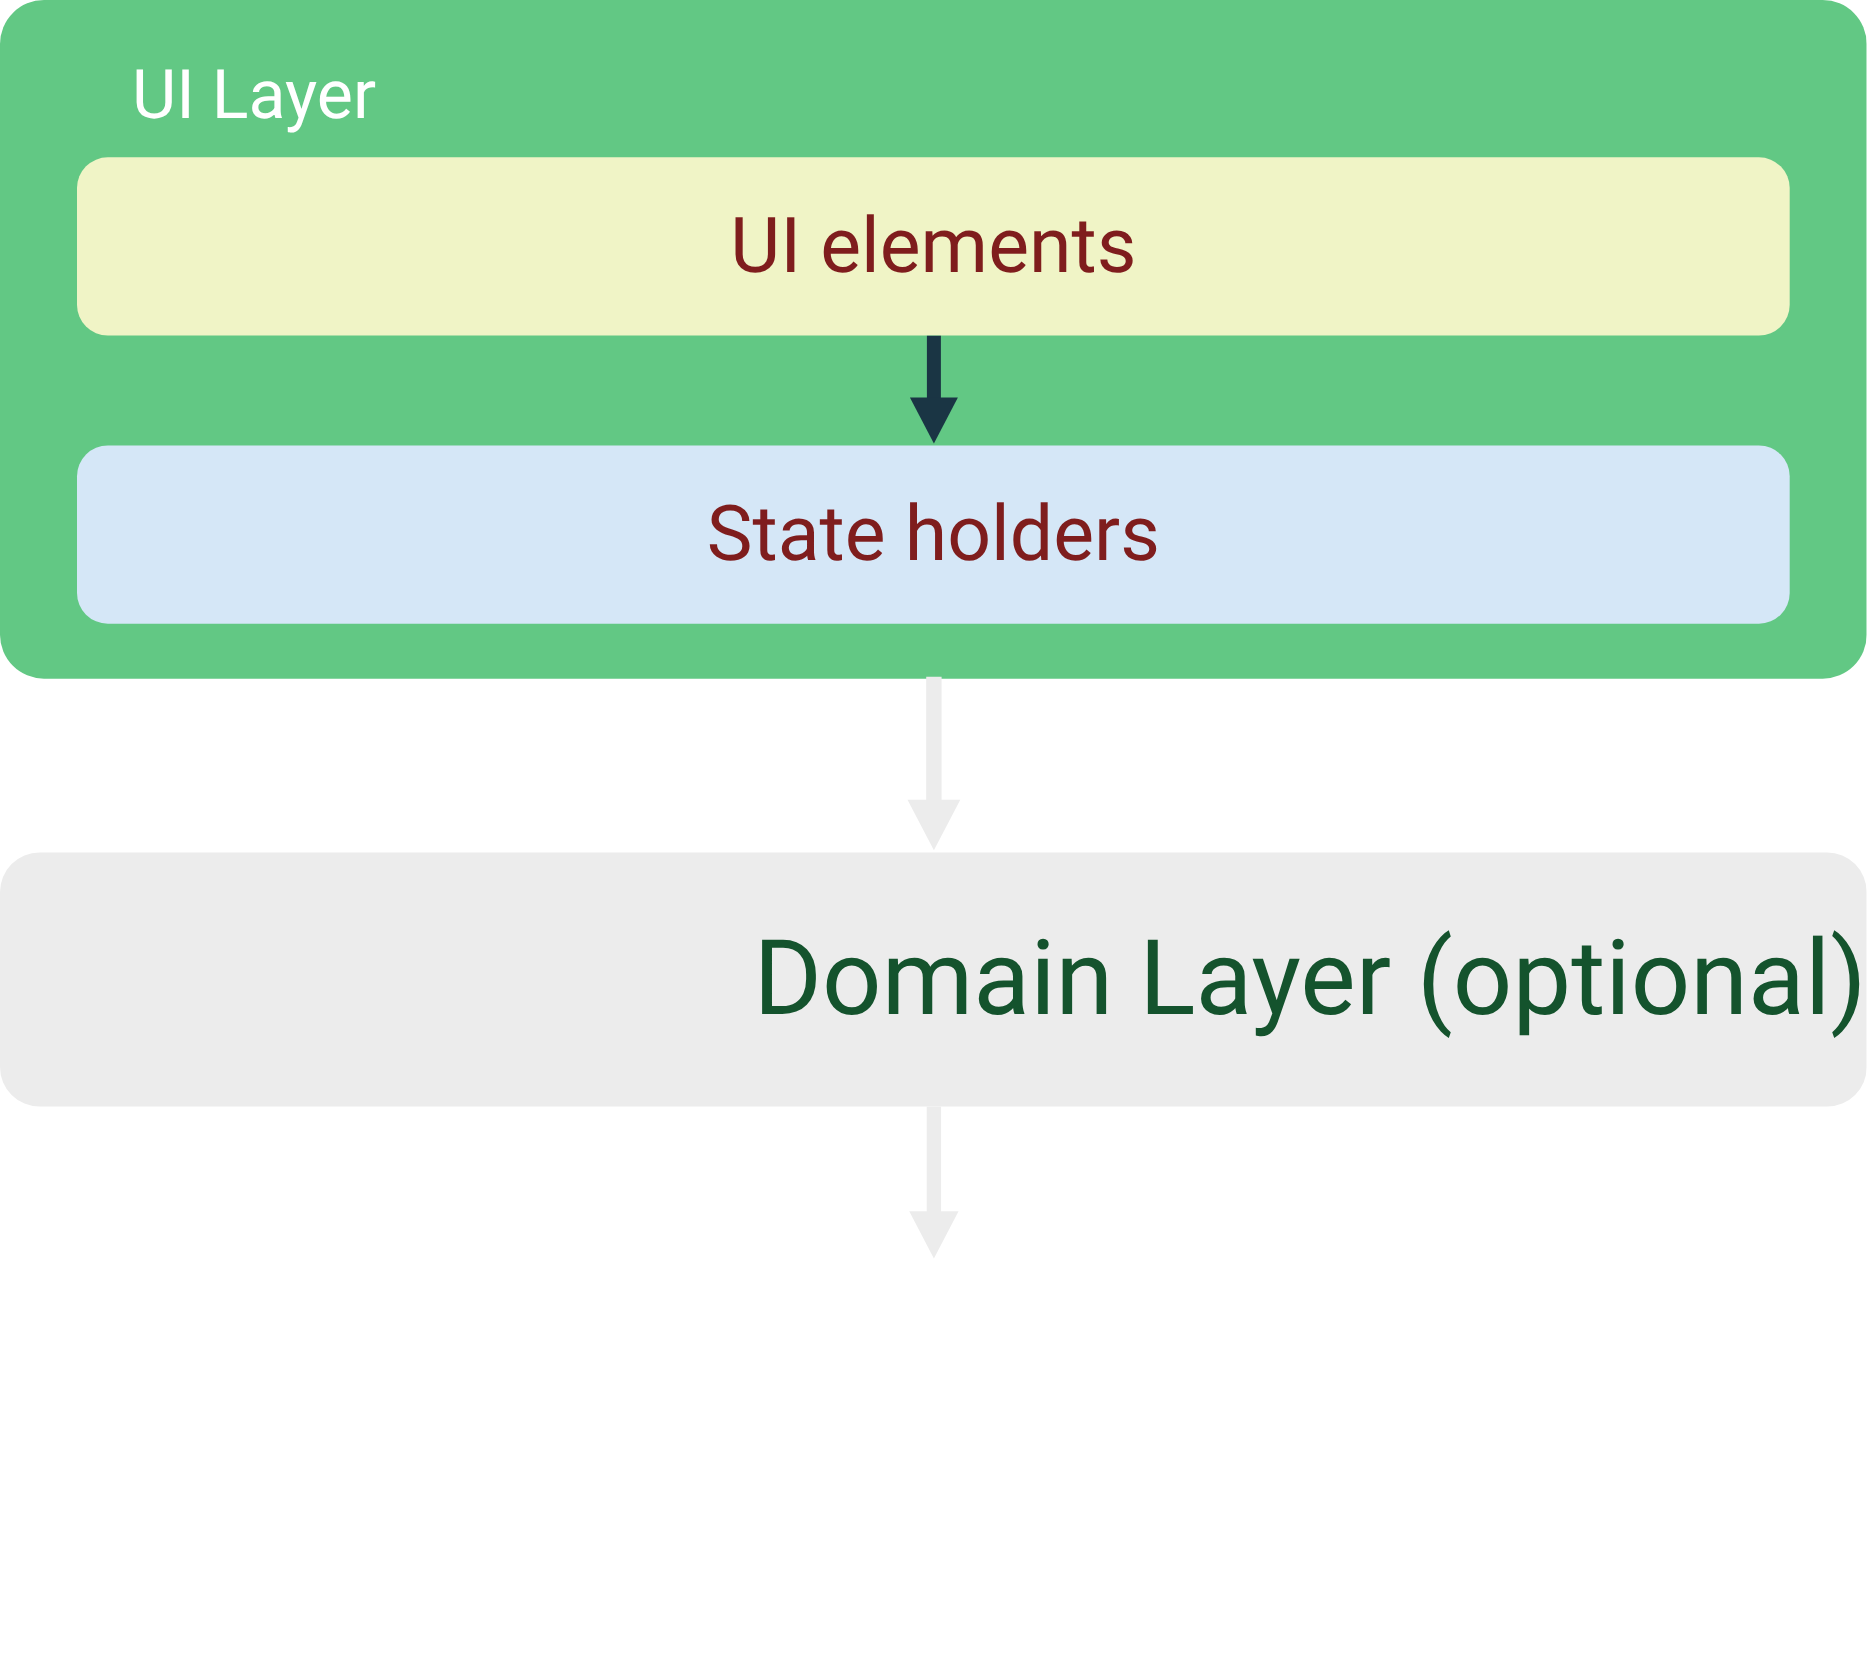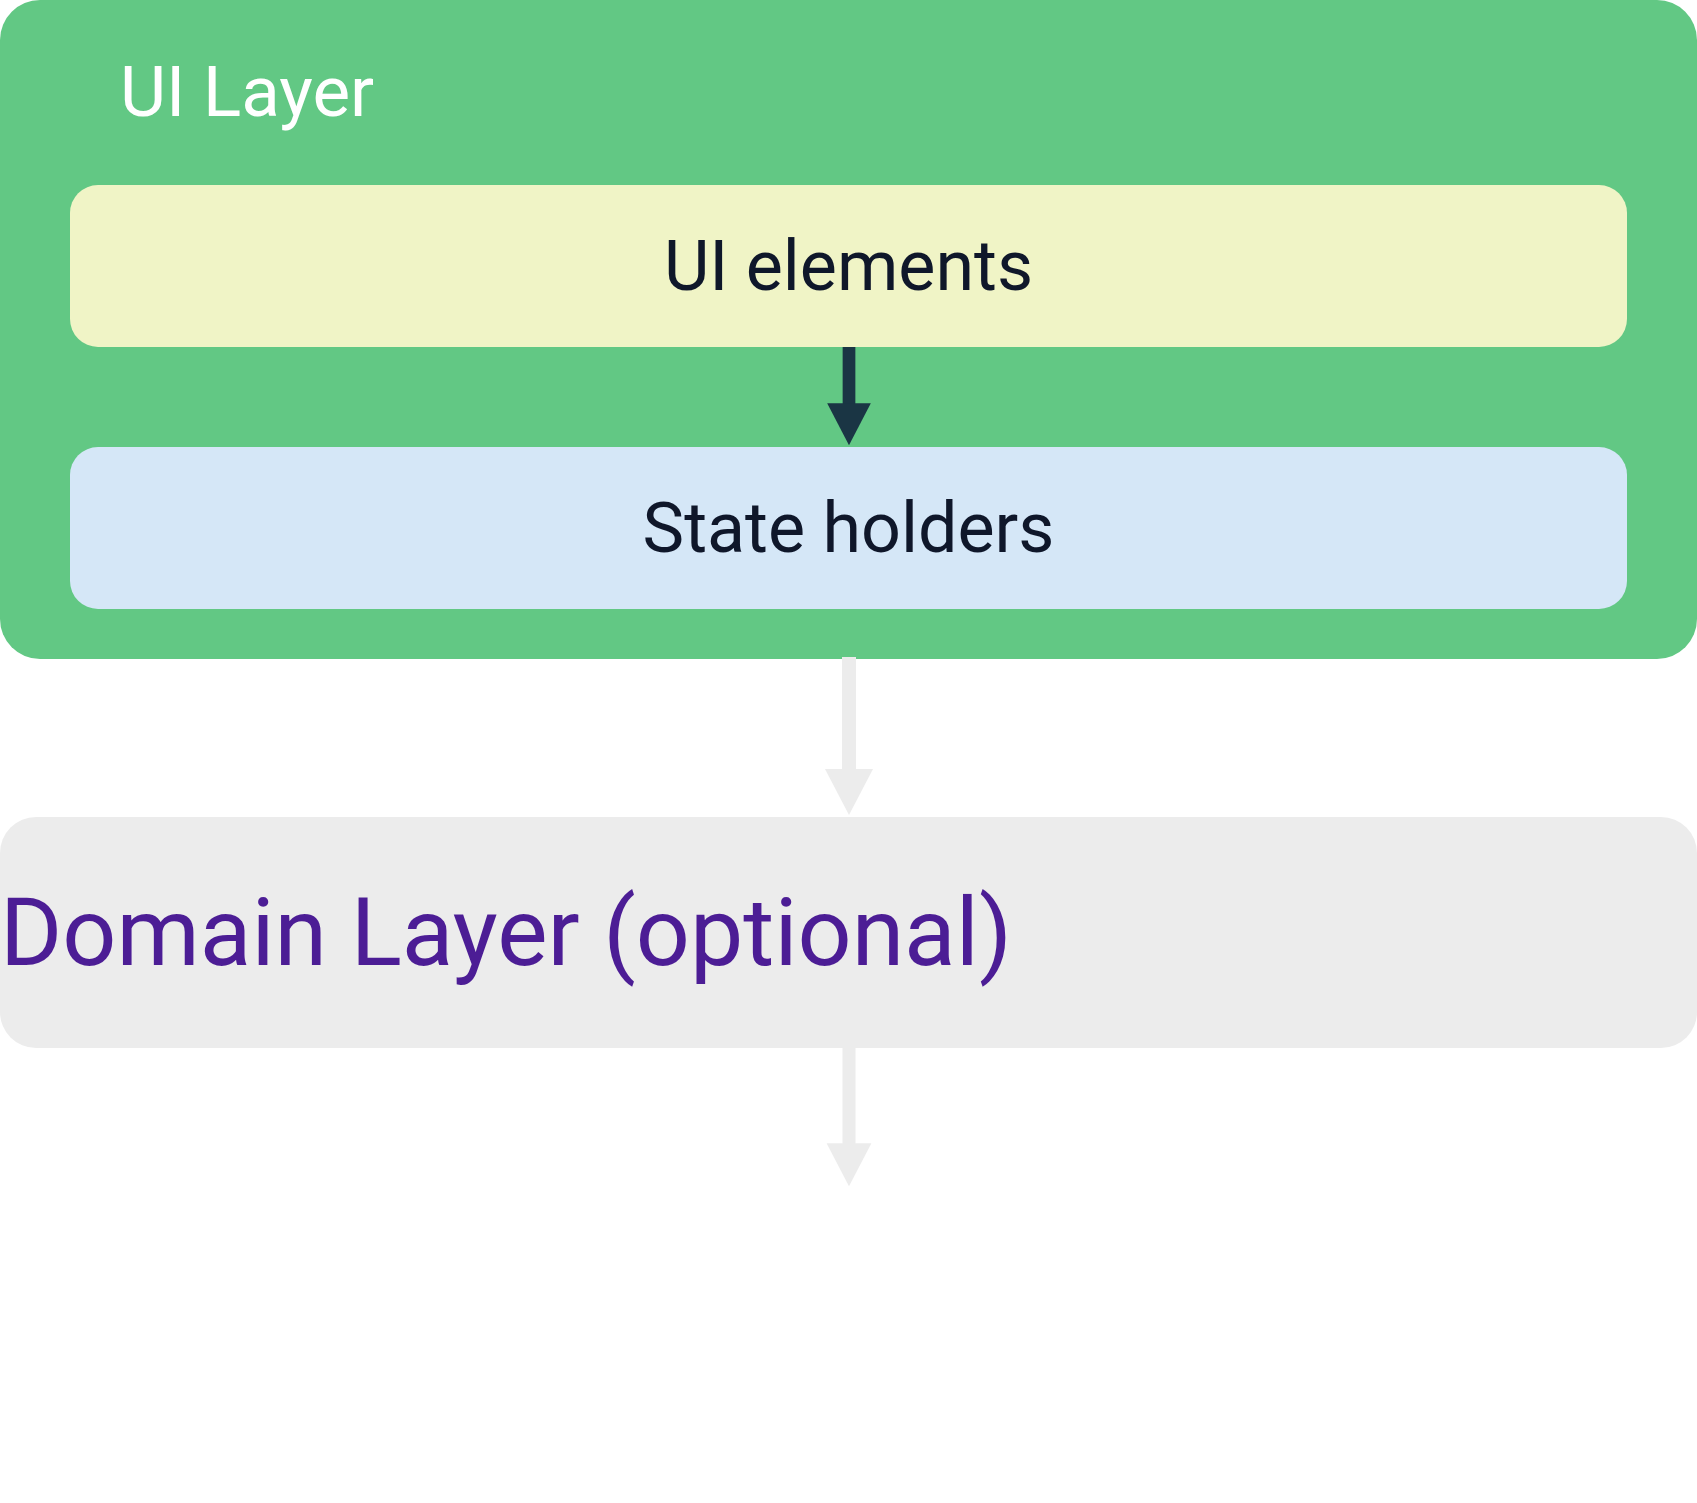--- a/index.html
+++ b/index.html
@@ -21,33 +21,33 @@
       align-items: center;
     }
     .ui-layer-container {
       background: #62c884;
       border-radius: 40px;
       width: 100%;
       padding: 50px 70px 50px 70px;
     }
     .ui-layer-title {
       color: #ffffff;
-      font-size: 71px;
+      font-size: 62px;
       font-weight: 400;
-      margin-bottom: 52px;
+      margin-bottom: 20px;
       margin-left: 50px;
     }
     .inner-box {
       border-radius: 28px;
       width: 100%;
       padding: 40px 0;
       text-align: center;
       font-size: 70px;
       font-weight: 400;
-      color: #0f172a;
+      color: #7f1d1d;
     }
     .ui-elements-box {
       background: #f0f4c6;
     }
     .state-holders-box {
       background: #d5e7f7;
     }
     .arrow-container {
       display: flex;
       justify-content: center;
@@ -57,24 +57,24 @@
       height: 100px;
     }
     .arrow-light {
       height: 140px;
     }
     .outer-box {
       background: #ececec;
       border-radius: 36px;
       width: 100%;
       padding: 60px 0;
-      text-align: left;
+      text-align: right;
       font-size: 95px;
       font-weight: 400;
-      color: #4c1d95;
+      color: #14532d;
     }
     .connector-stub {
       display: flex;
       justify-content: center;
     }
   </style>
 </head>
 <body>
 
 <div class="diagram">

